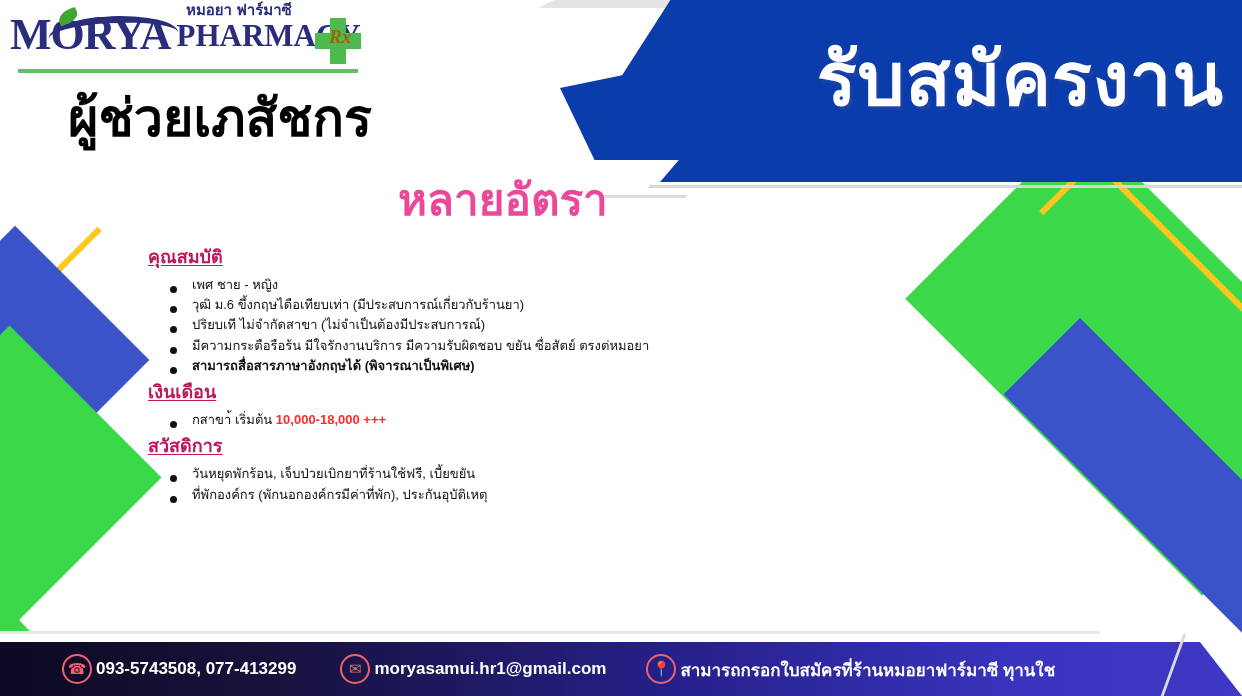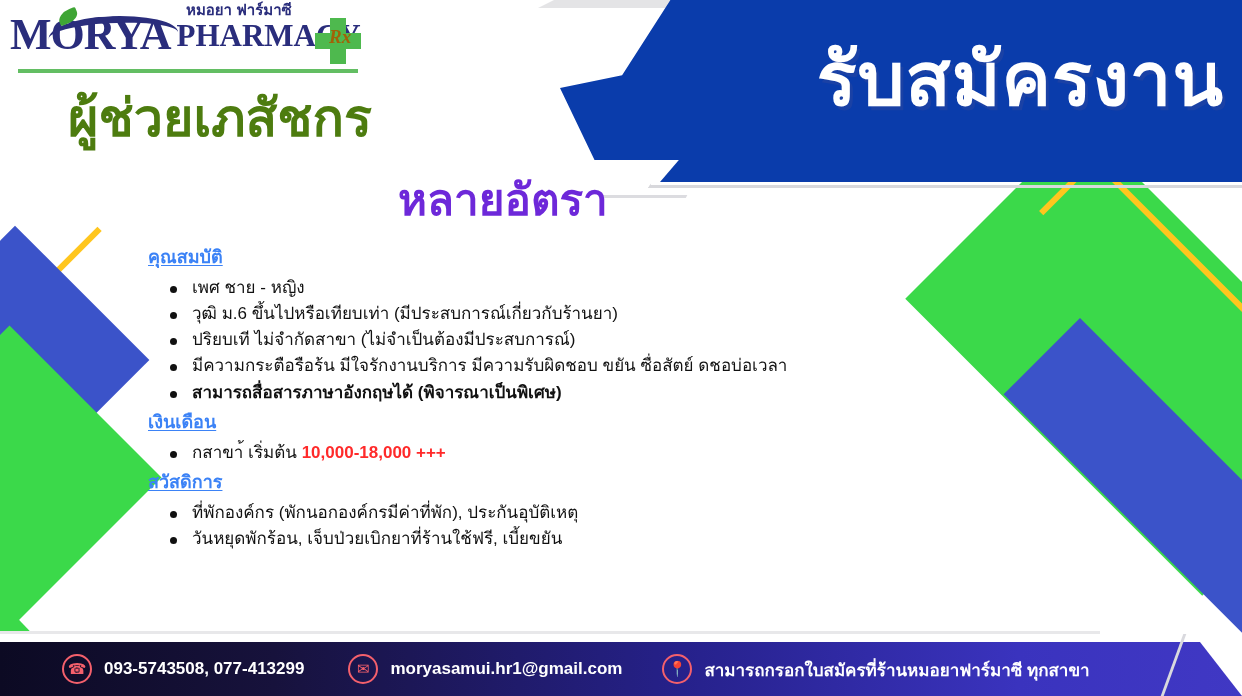--- a/index.html
+++ b/index.html
@@ -186,56 +186,56 @@
     position:absolute; left:8px; top:55px;
     width:340px; height:4px; background:#63BE63;
   }
 
   
   .job-title {
     position:absolute;
     left:68px; top:92px;
     font-size:52px;
     font-weight:bold;
-    color:#4d7c0f;
+    color:#000000;
     letter-spacing:0px;
     white-space:nowrap;
     line-height:1;
   }
   .rate-title {
     position:absolute;
     left:398px; top:178px;
     font-size:44px;
     font-weight:bold;
-    color:#6d28d9;
+    color:#ec4899;
     white-space:nowrap;
     line-height:1;
   }
 
   
   .content {
     position:absolute;
     left:148px; top:240px;
     width:760px;
     color:#121212;
   }
   .sec-head {
     font-size:18px;
     font-weight:bold;
     text-decoration:underline;
     text-underline-offset:2px;
     margin-top:2px;
     margin-bottom:4px;
-    color:#3b82f6;
+    color:#be185d;
   }
   ul.bullets { list-style:none; margin:0 0 0 18px; padding:0; }
   ul.bullets li {
     position:relative;
     padding-left:26px;
-    font-size:17px;
+    font-size:13px;
     line-height:1.48;
     color:#111111;
     margin-bottom:1px;
   }
   ul.bullets li::before {
     content:"";
     position:absolute;
     left:4px; top:11px;
     width:7px; height:7px;
     border-radius:50%;
@@ -278,21 +278,21 @@
     border-radius:50%;
     display:flex; align-items:center; justify-content:center;
     color:#F4606C;
     font-size:15px;
     flex:0 0 auto;
   }
   .f-text {
     color:#ffffff;
     font-size:17px;
     font-weight:bold;
-    margin-left:12px;
+    margin-left:4px;
     white-space:nowrap;
   }
   .gap-a { width:44px; }
   .gap-b { width:40px; }
 
   .white-strip {
     position:absolute;
     left:0; bottom:54px;
     width:1242px; height:8px;
     background:#ffffff;
@@ -346,35 +346,35 @@
 
   <div class="job-title">ผู้ช่วยเภสัชกร</div>
 
   <div class="rate-title">หลายอัตรา</div>
 
   <div class="content">
 
     <div class="sec-head">คุณสมบัติ</div>
     <ul class="bullets">
       <li>เพศ ชาย - หญิง</li>
-      <li>วุฒิ ม.6 ขึ้นไปหรือเทียบเท่า (มีประสบการณ์เกี่ยวกับร้านยา)</li>
+      <li>วุฒิ ม.6 ขึ้งกฤษไดือเทียบเท่า (มีประสบการณ์เกี่ยวกับร้านยา)</li>
       <li>ปริยบเที ไม่จำกัดสาขา  (ไม่จำเป็นต้องมีประสบการณ์)</li>
-      <li>มีความกระตือรือร้น มีใจรักงานบริการ มีความรับผิดชอบ ขยัน ซื่อสัตย์ ดชอบ่อเวลา</li>
+      <li>มีความกระตือรือร้น มีใจรักงานบริการ มีความรับผิดชอบ ขยัน ซื่อสัตย์ ตรงต่หมอยา</li>
       <li class="red">สามารถสื่อสารภาษาอังกฤษได้ (พิจารณาเป็นพิเศษ)</li>
     </ul>
 
     <div class="sec-head">เงินเดือน</div>
     <ul class="bullets">
       <li><span>กสาขา้ เริ่มต้น </span><span class="hl-red">10,000-18,000 +++</span></li>
     </ul>
 
     <div class="sec-head">สวัสดิการ</div>
     <ul class="bullets">
+      <li>วันหยุดพักร้อน, เจ็บป่วยเบิกยาที่ร้านใช้ฟรี, เบี้ยขยัน</li>
       <li>ที่พักองค์กร (พักนอกองค์กรมีค่าที่พัก), ประกันอุบัติเหตุ</li>
-      <li>วันหยุดพักร้อน, เจ็บป่วยเบิกยาที่ร้านใช้ฟรี, เบี้ยขยัน</li>
     </ul>
 
   </div>
 
   <div class="grey-hairline"></div>
   <div class="white-strip"></div>
 
   <div class="footer-wrap">
     <div class="footer-bar"></div>
     <div class="footer-notch"></div>
@@ -389,18 +389,18 @@
 
       <div class="f-item">
         <span class="f-icon">✉</span>
         <span class="f-text">moryasamui.hr1@gmail.com</span>
       </div>
 
       <div class="gap-b"></div>
 
       <div class="f-item">
         <span class="f-icon">📍</span>
-        <span class="f-text">สามารถกรอกใบสมัครที่ร้านหมอยาฟาร์มาซี ทุกสาขา</span>
+        <span class="f-text">สามารถกรอกใบสมัครที่ร้านหมอยาฟาร์มาซี ทุานใช</span>
       </div>
     </div>
   </div>
 
 </div>
 
 </body></html>

